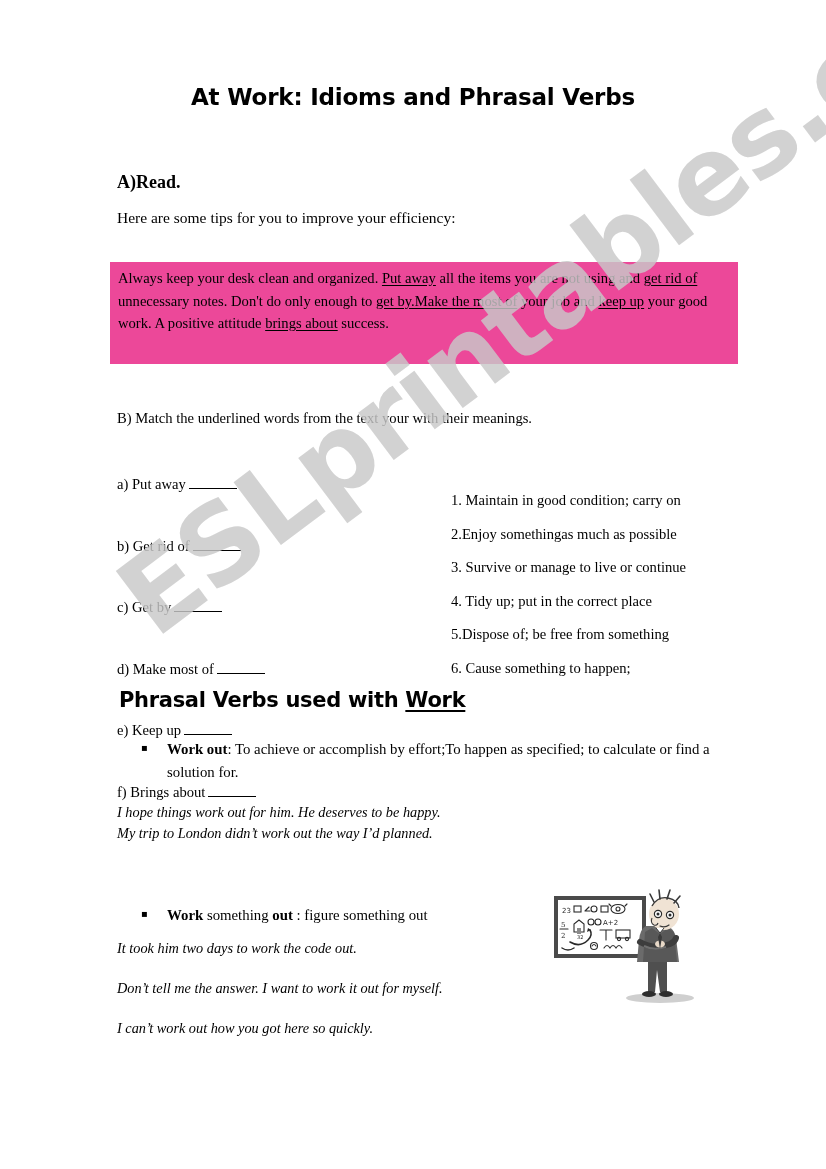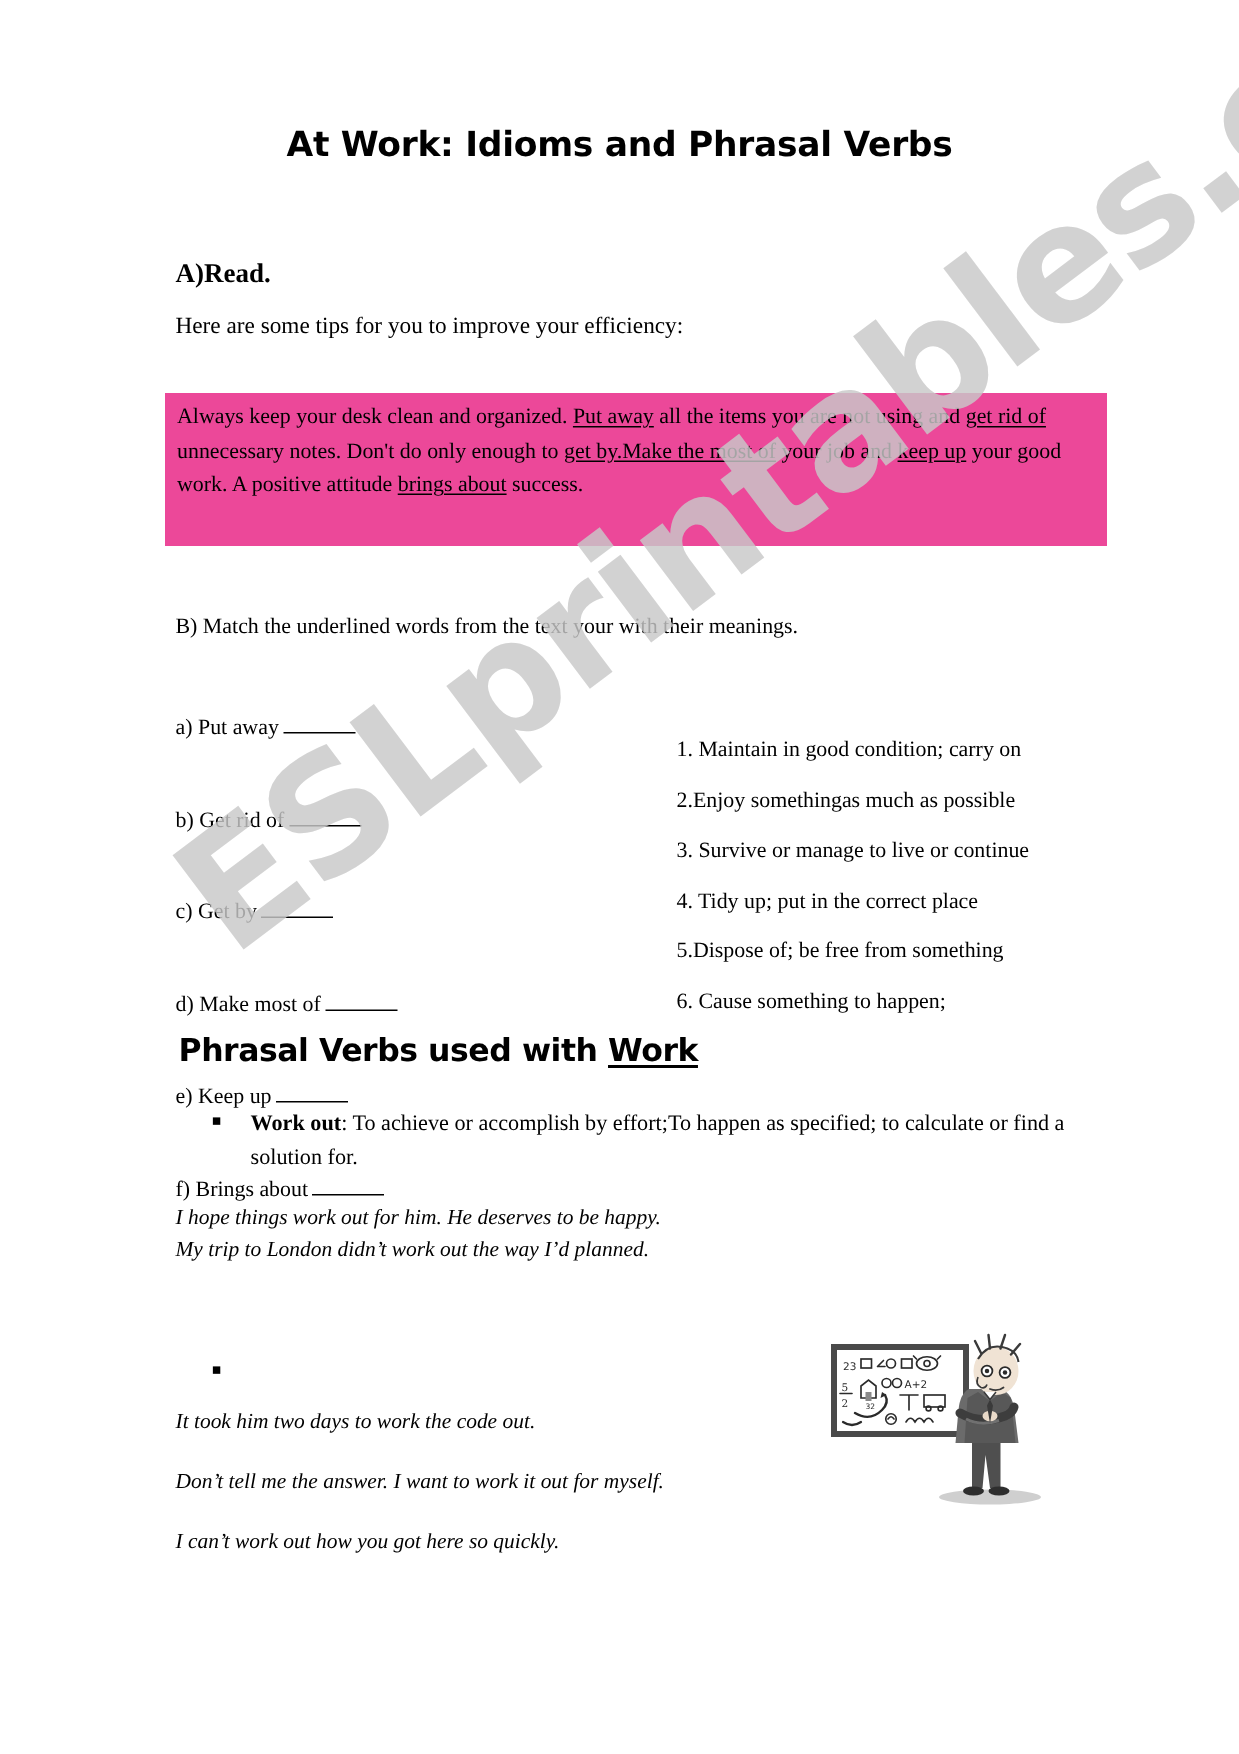--- a/index.html
+++ b/index.html
@@ -257,20 +257,21 @@
     <span class="bullet-body"><b>Work out</b><span>: To achieve or accomplish by effort;To happen as specified; to calculate or find a solution for.</span></span>
   </div>
 
   <div class="examples-a">
     <div class="ex-line">I hope things work out for him. He deserves to be happy.</div>
     <div class="ex-line">My trip to London didn’t work out the way I’d planned.</div>
   </div>
 
   <div class="bullet-row b2">
     <span class="bullet-mark">▪</span>
+    <span class="bullet-body"><b>Work</b><span> something </span><b>out</b><span> : figure something out</span></span>
   </div>
 
   <div class="examples-b">
     <div class="ex-line">It took him two days to work the code out.</div>
     <div class="ex-line">Don’t tell me the answer. I want to work it out for myself.</div>
     <div class="ex-line">I can’t work out how you got here so quickly.</div>
   </div>
 
   <svg class="clipart" viewBox="0 0 168 122">
 

